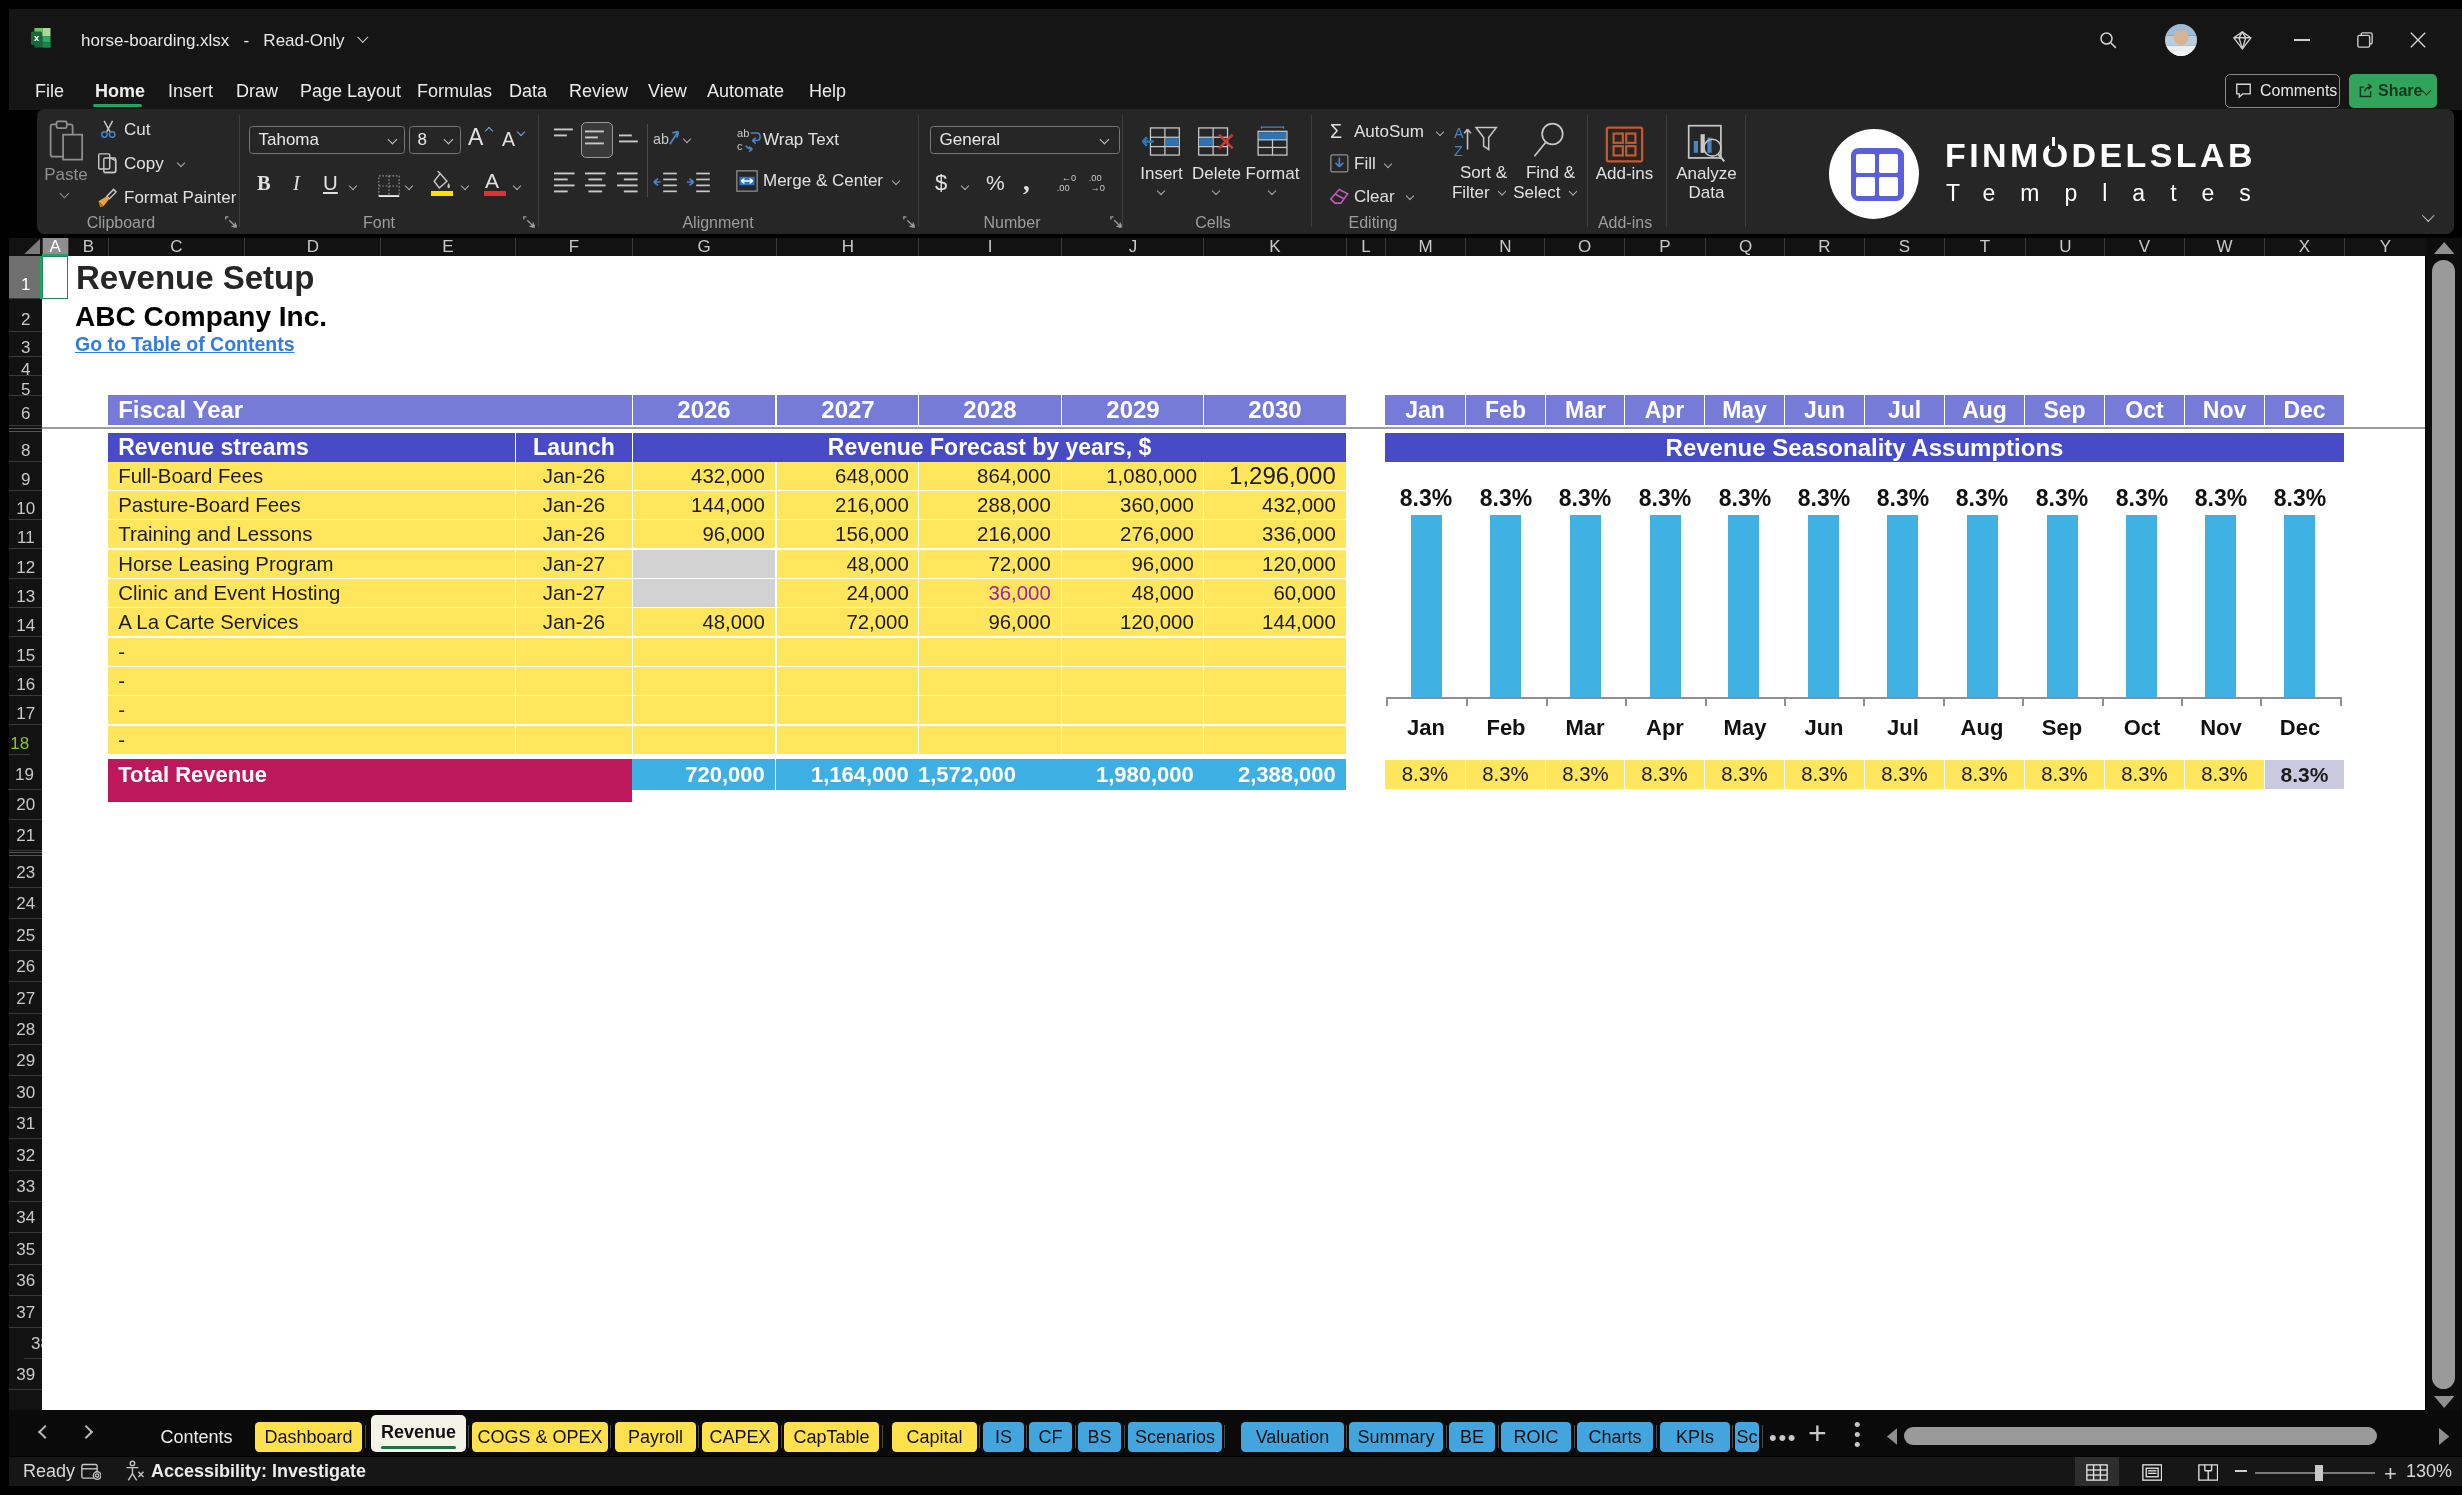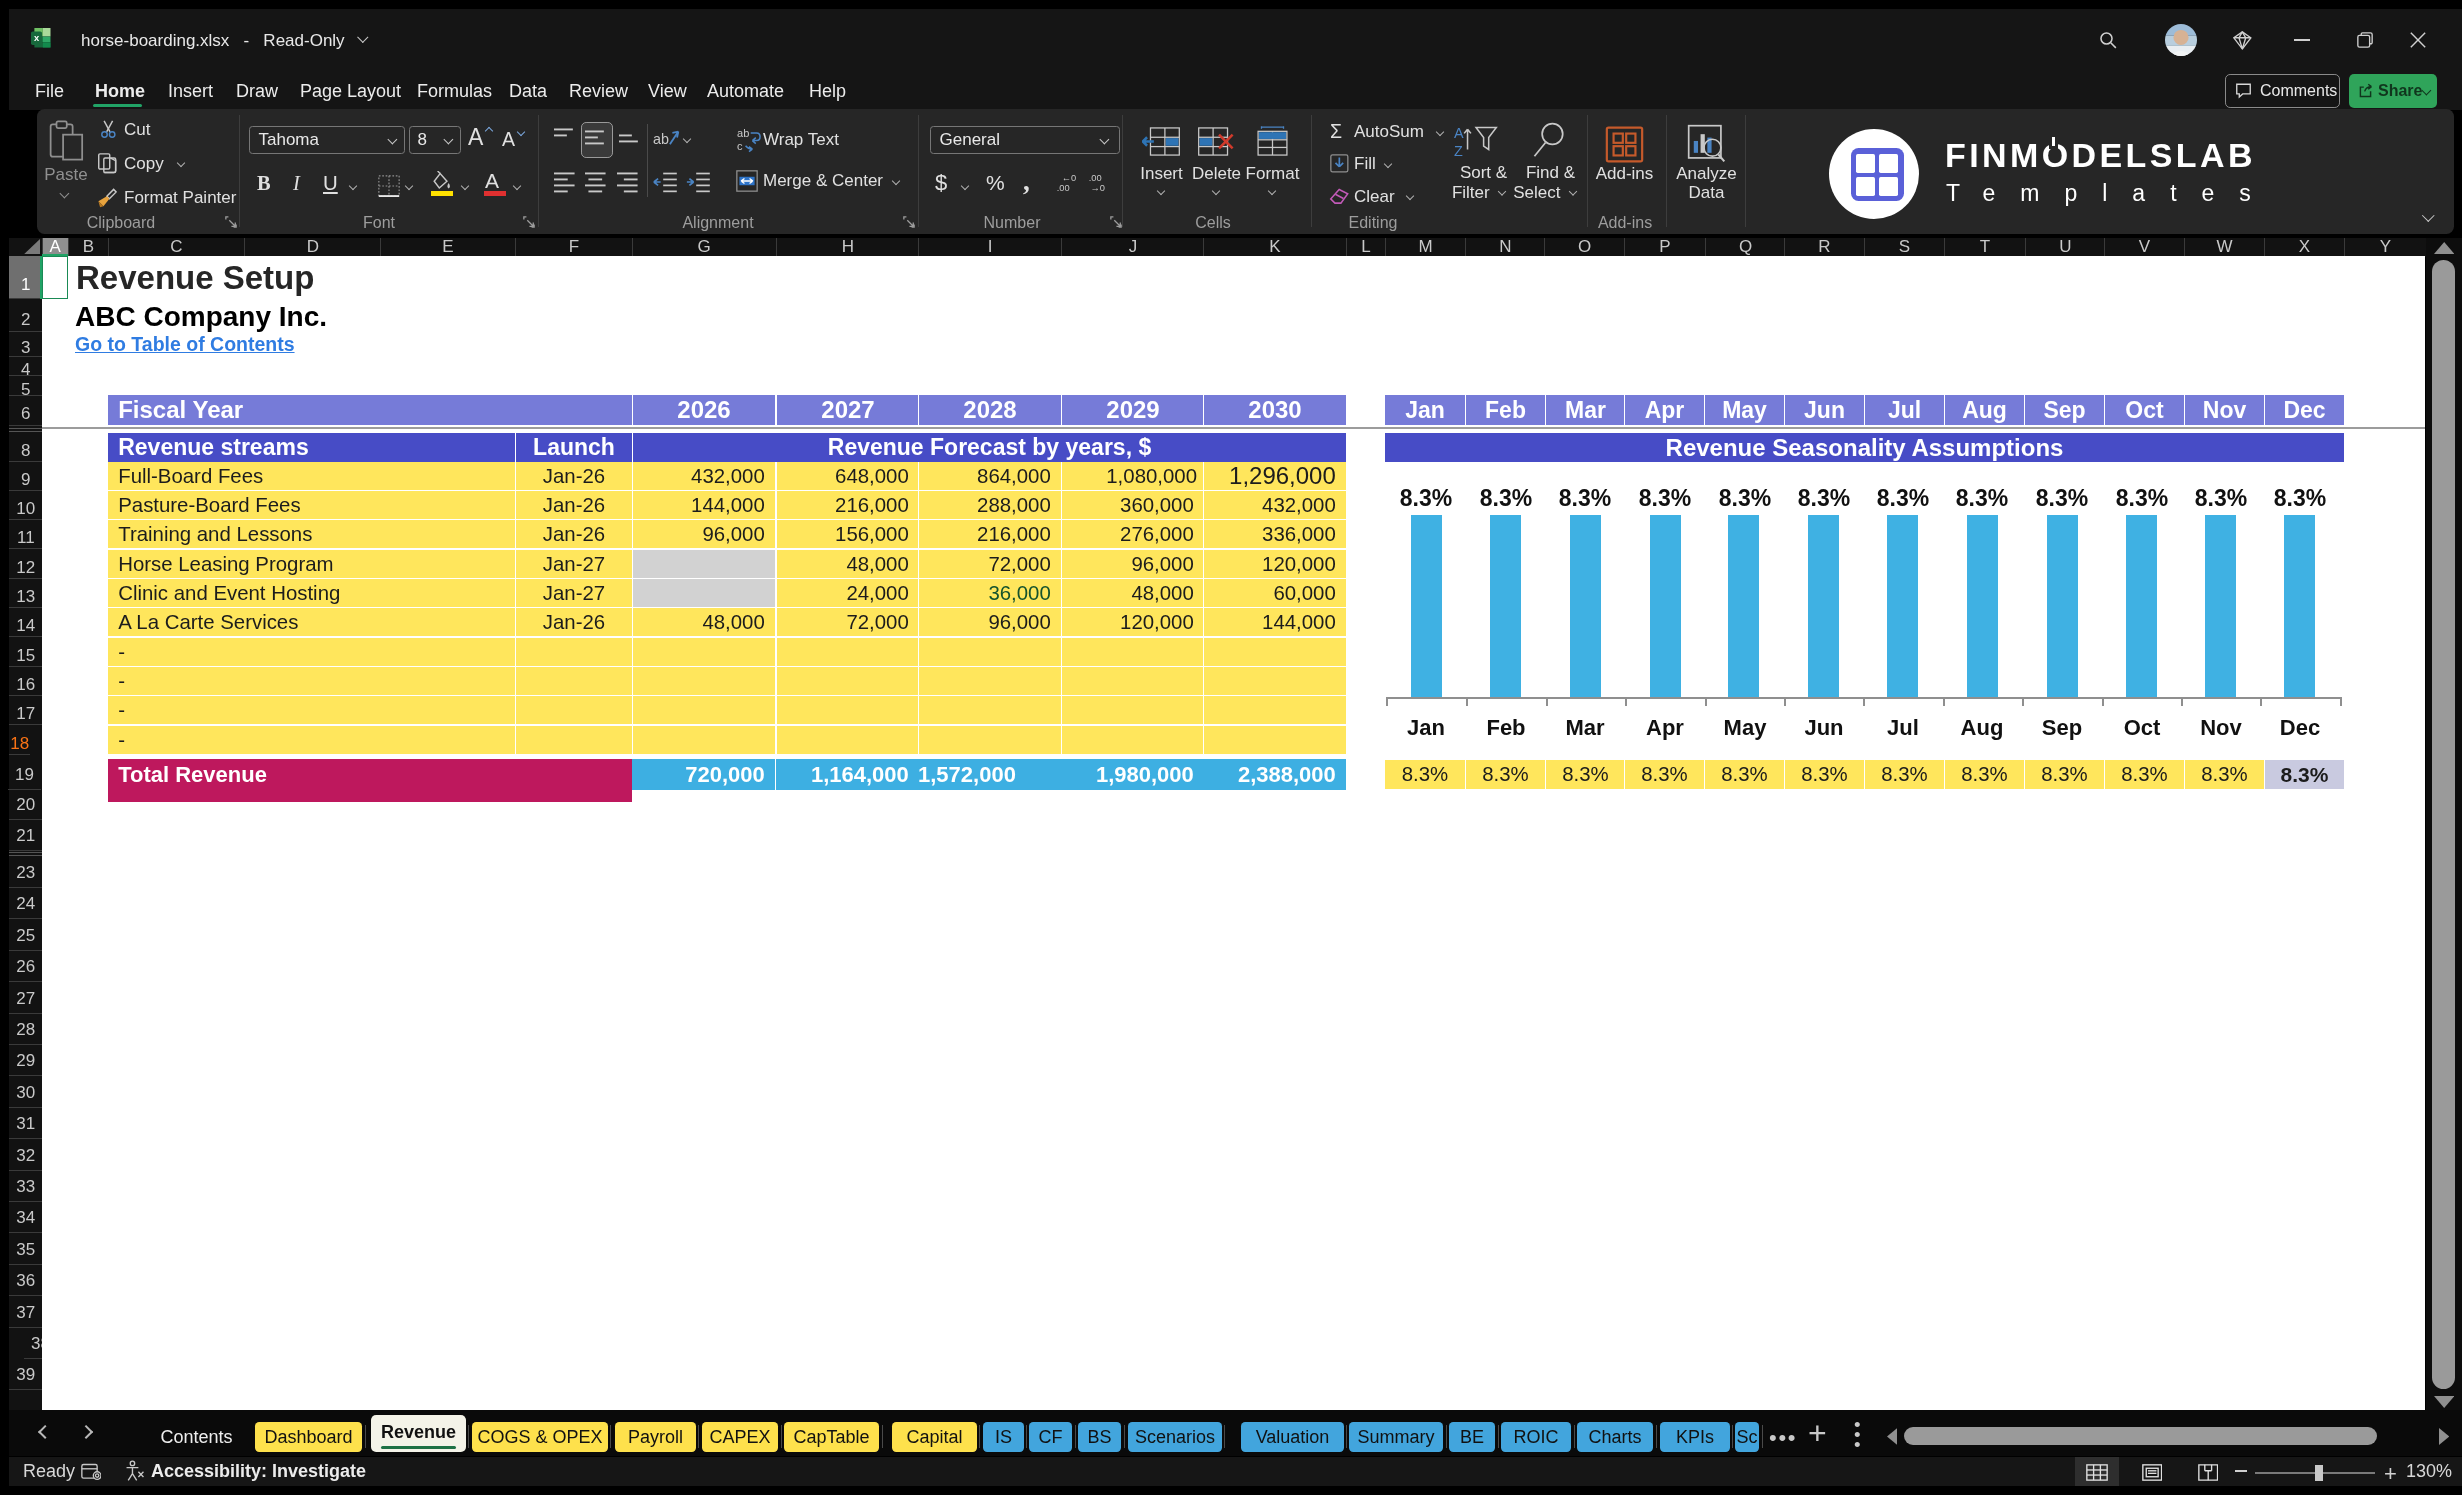--- a/index.html
+++ b/index.html
@@ -383,21 +383,21 @@
 <div class="a" style="left:9.3px;top:433px;width:33px;height:29px;border-bottom:0.8px solid #3a3a3a;color:#c9c9c9;font-size:17px;line-height:36px;text-align:center;overflow:hidden">8</div>
 <div class="a" style="left:9.3px;top:462px;width:33px;height:29px;border-bottom:0.8px solid #3a3a3a;color:#c9c9c9;font-size:17px;line-height:36px;text-align:center;overflow:hidden">9</div>
 <div class="a" style="left:9.3px;top:491px;width:33px;height:29px;border-bottom:0.8px solid #3a3a3a;color:#c9c9c9;font-size:17px;line-height:36px;text-align:center;overflow:hidden">10</div>
 <div class="a" style="left:9.3px;top:520px;width:33px;height:29px;border-bottom:0.8px solid #3a3a3a;color:#c9c9c9;font-size:17px;line-height:36px;text-align:center;overflow:hidden">11</div>
 <div class="a" style="left:9.3px;top:550px;width:33px;height:29px;border-bottom:0.8px solid #3a3a3a;color:#c9c9c9;font-size:17px;line-height:36px;text-align:center;overflow:hidden">12</div>
 <div class="a" style="left:9.3px;top:579px;width:33px;height:29px;border-bottom:0.8px solid #3a3a3a;color:#c9c9c9;font-size:17px;line-height:36px;text-align:center;overflow:hidden">13</div>
 <div class="a" style="left:9.3px;top:608px;width:33px;height:29px;border-bottom:0.8px solid #3a3a3a;color:#c9c9c9;font-size:17px;line-height:36px;text-align:center;overflow:hidden">14</div>
 <div class="a" style="left:9.3px;top:638px;width:33px;height:29px;border-bottom:0.8px solid #3a3a3a;color:#c9c9c9;font-size:17px;line-height:36px;text-align:center;overflow:hidden">15</div>
 <div class="a" style="left:9.3px;top:667px;width:33px;height:29px;border-bottom:0.8px solid #3a3a3a;color:#c9c9c9;font-size:17px;line-height:36px;text-align:center;overflow:hidden">16</div>
 <div class="a" style="left:9.3px;top:696px;width:33px;height:29px;border-bottom:0.8px solid #3a3a3a;color:#c9c9c9;font-size:17px;line-height:36px;text-align:center;overflow:hidden">17</div>
-<div class="a" style="left:9.3px;top:726px;width:21px;height:29px;border-bottom:0.8px solid #3a3a3a;color:#f97316;font-size:17px;line-height:36px;text-align:center;overflow:hidden">18</div>
+<div class="a" style="left:9.3px;top:726px;width:21px;height:29px;border-bottom:0.8px solid #3a3a3a;color:#84cc16;font-size:17px;line-height:36px;text-align:center;overflow:hidden">18</div>
 <div class="a" style="left:8px;top:759px;width:33px;height:31px;border-bottom:0.8px solid #3a3a3a;color:#c9c9c9;font-size:17px;line-height:31px;text-align:center;overflow:hidden">19</div>
 <div class="a" style="left:9.3px;top:789px;width:33px;height:31px;border-bottom:0.8px solid #3a3a3a;color:#c9c9c9;font-size:17px;line-height:31px;text-align:center;overflow:hidden">20</div>
 <div class="a" style="left:9.3px;top:820px;width:33px;height:31px;border-bottom:0.8px solid #3a3a3a;color:#c9c9c9;font-size:17px;line-height:31px;text-align:center;overflow:hidden">21</div>
 <div class="a" style="left:9.3px;top:857px;width:33px;height:31px;border-bottom:0.8px solid #3a3a3a;color:#c9c9c9;font-size:17px;line-height:31px;text-align:center;overflow:hidden">23</div>
 <div class="a" style="left:9.3px;top:888px;width:33px;height:31px;border-bottom:0.8px solid #3a3a3a;color:#c9c9c9;font-size:17px;line-height:31px;text-align:center;overflow:hidden">24</div>
 <div class="a" style="left:9.3px;top:920px;width:33px;height:31px;border-bottom:0.8px solid #3a3a3a;color:#c9c9c9;font-size:17px;line-height:31px;text-align:center;overflow:hidden">25</div>
 <div class="a" style="left:9.3px;top:951px;width:33px;height:31px;border-bottom:0.8px solid #3a3a3a;color:#c9c9c9;font-size:17px;line-height:31px;text-align:center;overflow:hidden">26</div>
 <div class="a" style="left:9.3px;top:983px;width:33px;height:31px;border-bottom:0.8px solid #3a3a3a;color:#c9c9c9;font-size:17px;line-height:31px;text-align:center;overflow:hidden">27</div>
 <div class="a" style="left:9.3px;top:1014px;width:33px;height:31px;border-bottom:0.8px solid #3a3a3a;color:#c9c9c9;font-size:17px;line-height:31px;text-align:center;overflow:hidden">28</div>
 <div class="a" style="left:9.3px;top:1045px;width:33px;height:31px;border-bottom:0.8px solid #3a3a3a;color:#c9c9c9;font-size:17px;line-height:31px;text-align:center;overflow:hidden">29</div>
@@ -456,21 +456,21 @@
 <div class="a" style="left:515px;top:550px;width:117px;height:28px;background:#ffe65c;font-size:20.4px;color:#1c1c1c;line-height:28px;text-align:center;border-left:0.8px solid #fff;white-space:nowrap;overflow:hidden">Jan-27</div>
 <div class="a" style="left:632px;top:550px;width:143px;height:28px;background:#d2d2d2;font-size:20.4px;color:#1c1c1c;line-height:28px;text-align:right;padding-right:10.2px;border-left:0.8px solid #fff;white-space:nowrap;overflow:hidden"></div>
 <div class="a" style="left:776px;top:550px;width:143px;height:28px;background:#ffe65c;font-size:20.4px;color:#1c1c1c;line-height:28px;text-align:right;padding-right:10.2px;border-left:0.8px solid #fff;white-space:nowrap;overflow:hidden">48,000</div>
 <div class="a" style="left:918px;top:550px;width:143px;height:28px;background:#ffe65c;font-size:20.4px;color:#1c1c1c;line-height:28px;text-align:right;padding-right:10.2px;border-left:0.8px solid #fff;white-space:nowrap;overflow:hidden">72,000</div>
 <div class="a" style="left:1061px;top:550px;width:143px;height:28px;background:#ffe65c;font-size:20.4px;color:#1c1c1c;line-height:28px;text-align:right;padding-right:10.2px;border-left:0.8px solid #fff;white-space:nowrap;overflow:hidden">96,000</div>
 <div class="a" style="left:1203px;top:550px;width:143px;height:28px;background:#ffe65c;font-size:20.4px;color:#1c1c1c;line-height:28px;text-align:right;padding-right:10.2px;border-left:0.8px solid #fff;white-space:nowrap;overflow:hidden">120,000</div>
 <div class="a" style="left:108px;top:579px;width:407px;height:28px;background:#ffe65c;font-size:20.4px;color:#1c1c1c;line-height:28px;text-align:left;padding-left:10.2px;white-space:nowrap;overflow:hidden">Clinic and Event Hosting</div>
 <div class="a" style="left:515px;top:579px;width:117px;height:28px;background:#ffe65c;font-size:20.4px;color:#1c1c1c;line-height:28px;text-align:center;border-left:0.8px solid #fff;white-space:nowrap;overflow:hidden">Jan-27</div>
 <div class="a" style="left:632px;top:579px;width:143px;height:28px;background:#d2d2d2;font-size:20.4px;color:#1c1c1c;line-height:28px;text-align:right;padding-right:10.2px;border-left:0.8px solid #fff;white-space:nowrap;overflow:hidden"></div>
 <div class="a" style="left:776px;top:579px;width:143px;height:28px;background:#ffe65c;font-size:20.4px;color:#1c1c1c;line-height:28px;text-align:right;padding-right:10.2px;border-left:0.8px solid #fff;white-space:nowrap;overflow:hidden">24,000</div>
-<div class="a" style="left:918px;top:579px;width:143px;height:28px;background:#ffe65c;font-size:20.4px;color:#14532d;line-height:28px;text-align:right;padding-right:10.2px;border-left:0.8px solid #fff;white-space:nowrap;overflow:hidden">36,000</div>
+<div class="a" style="left:918px;top:579px;width:143px;height:28px;background:#ffe65c;font-size:20.4px;color:#a21caf;line-height:28px;text-align:right;padding-right:10.2px;border-left:0.8px solid #fff;white-space:nowrap;overflow:hidden">36,000</div>
 <div class="a" style="left:1061px;top:579px;width:143px;height:28px;background:#ffe65c;font-size:20.4px;color:#1c1c1c;line-height:28px;text-align:right;padding-right:10.2px;border-left:0.8px solid #fff;white-space:nowrap;overflow:hidden">48,000</div>
 <div class="a" style="left:1203px;top:579px;width:143px;height:28px;background:#ffe65c;font-size:20.4px;color:#1c1c1c;line-height:28px;text-align:right;padding-right:10.2px;border-left:0.8px solid #fff;white-space:nowrap;overflow:hidden">60,000</div>
 <div class="a" style="left:108px;top:608px;width:407px;height:28px;background:#ffe65c;font-size:20.4px;color:#1c1c1c;line-height:28px;text-align:left;padding-left:10.2px;white-space:nowrap;overflow:hidden">A La Carte Services</div>
 <div class="a" style="left:515px;top:608px;width:117px;height:28px;background:#ffe65c;font-size:20.4px;color:#1c1c1c;line-height:28px;text-align:center;border-left:0.8px solid #fff;white-space:nowrap;overflow:hidden">Jan-26</div>
 <div class="a" style="left:632px;top:608px;width:143px;height:28px;background:#ffe65c;font-size:20.4px;color:#1c1c1c;line-height:28px;text-align:right;padding-right:10.2px;border-left:0.8px solid #fff;white-space:nowrap;overflow:hidden">48,000</div>
 <div class="a" style="left:776px;top:608px;width:143px;height:28px;background:#ffe65c;font-size:20.4px;color:#1c1c1c;line-height:28px;text-align:right;padding-right:10.2px;border-left:0.8px solid #fff;white-space:nowrap;overflow:hidden">72,000</div>
 <div class="a" style="left:918px;top:608px;width:143px;height:28px;background:#ffe65c;font-size:20.4px;color:#1c1c1c;line-height:28px;text-align:right;padding-right:10.2px;border-left:0.8px solid #fff;white-space:nowrap;overflow:hidden">96,000</div>
 <div class="a" style="left:1061px;top:608px;width:143px;height:28px;background:#ffe65c;font-size:20.4px;color:#1c1c1c;line-height:28px;text-align:right;padding-right:10.2px;border-left:0.8px solid #fff;white-space:nowrap;overflow:hidden">120,000</div>
 <div class="a" style="left:1203px;top:608px;width:143px;height:28px;background:#ffe65c;font-size:20.4px;color:#1c1c1c;line-height:28px;text-align:right;padding-right:10.2px;border-left:0.8px solid #fff;white-space:nowrap;overflow:hidden">144,000</div>
 <div class="a" style="left:108px;top:638px;width:407px;height:28px;background:#ffe65c;font-size:20.4px;color:#1c1c1c;line-height:28px;text-align:left;padding-left:10.2px;white-space:nowrap;overflow:hidden">-</div>

